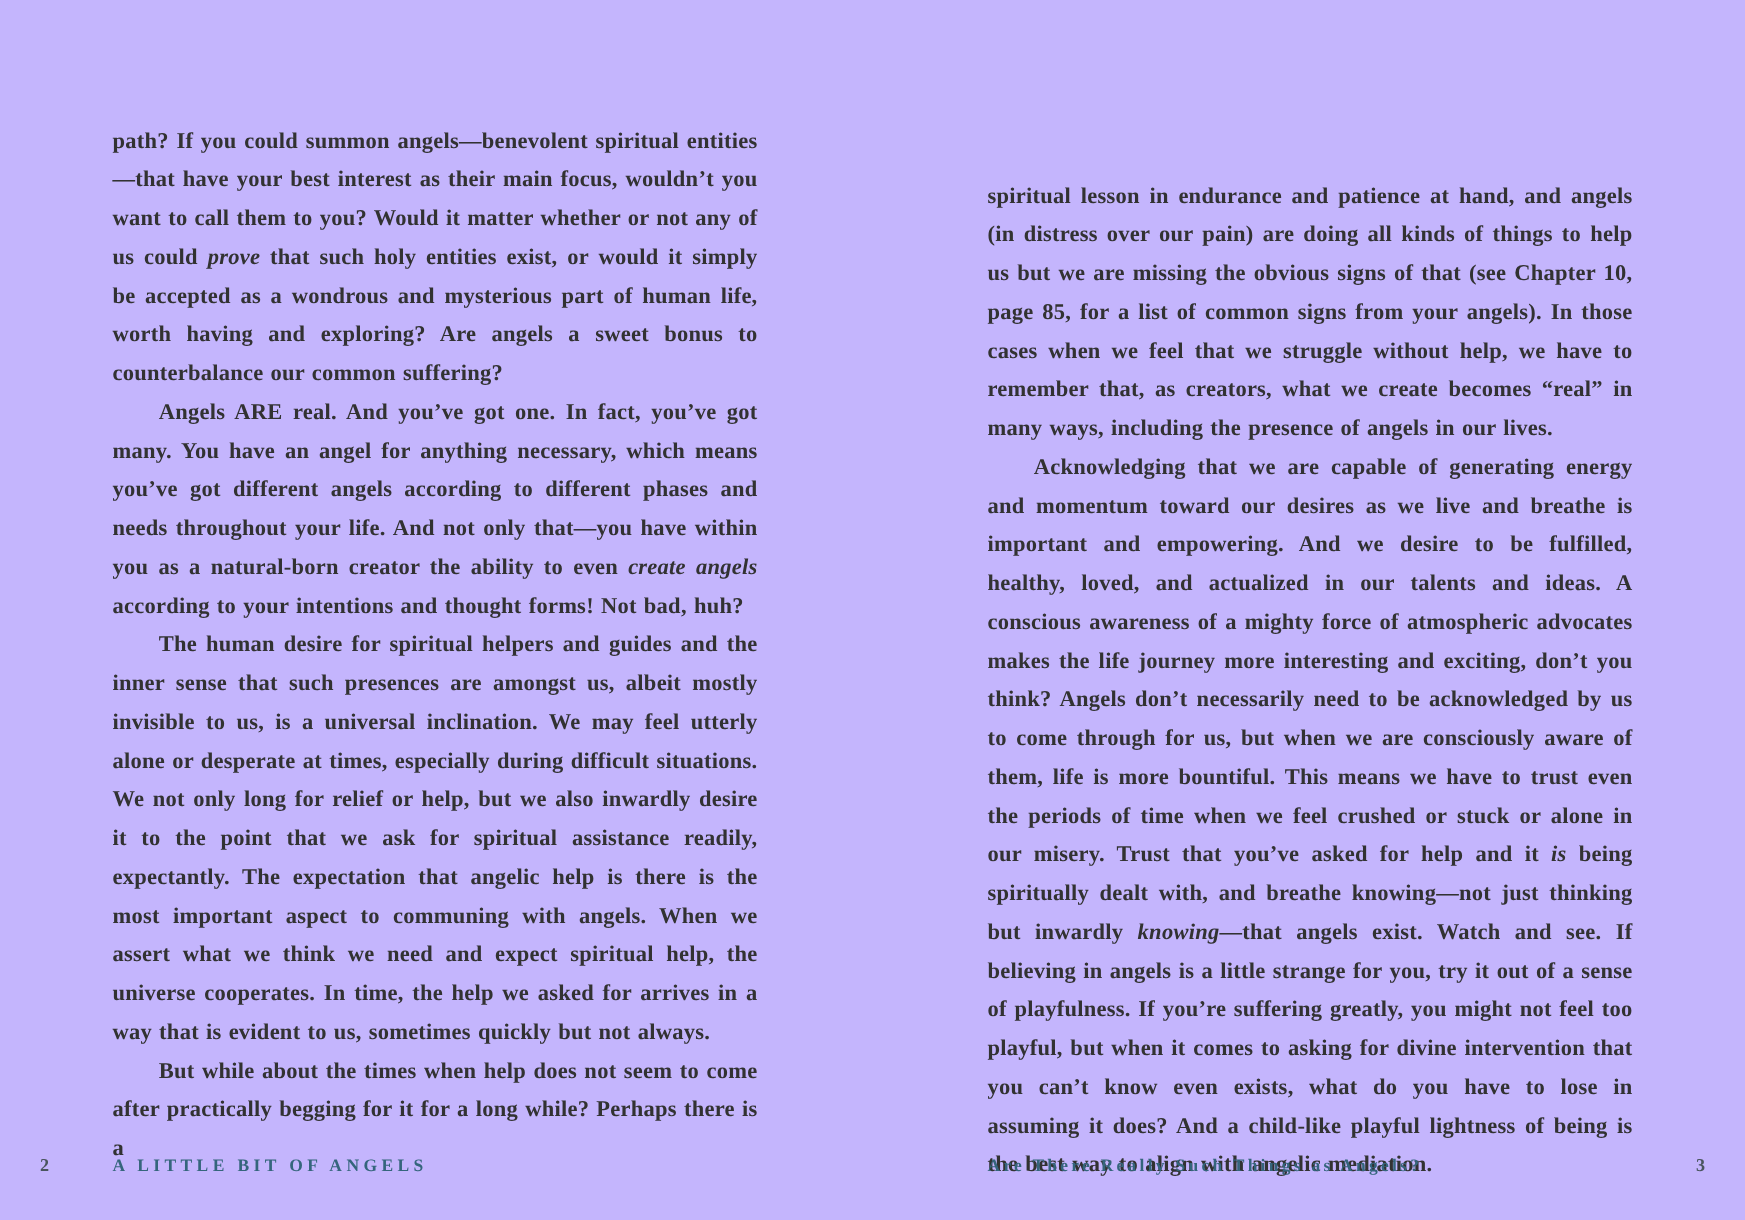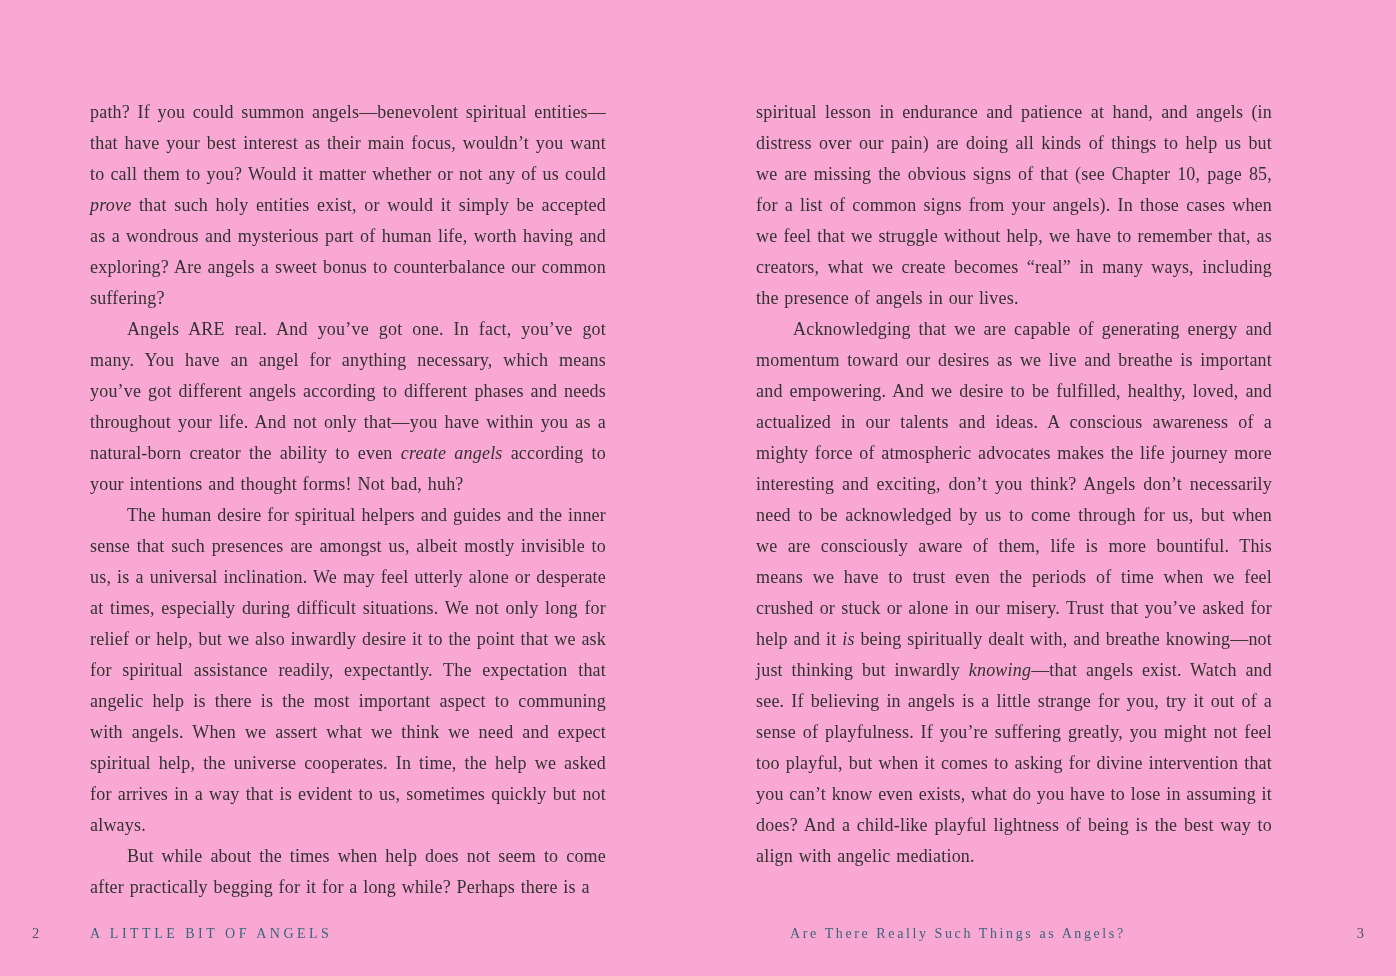--- a/index.html
+++ b/index.html
@@ -4,31 +4,32 @@
 <style>
   html, body {
     margin: 0;
     padding: 0;
     background: #ffffff;
   }
   .spread {
     position: relative;
     width: 1396px;
     height: 976px;
-    background: #f9a8d4;
+    background: #c4b5fd;
     overflow: hidden;
     font-family: "Liberation Serif", "DejaVu Serif", serif;
+    font-weight: bold;
   }
   .page-text {
     position: absolute;
     top: 97px;
     width: 516px;
   }
   .page-text.left-col  { left: 90px; }
-  .page-text.right-col { left: 756px; }
+  .page-text.right-col { left: 790px; margin-top: 44px; }
   .page-text p {
     margin: 0;
     text-align: justify;
     font-size: 18px;
     line-height: 31px;
     color: #323232;
     letter-spacing: 0.2px;
     word-spacing: 1px;
   }
   .page-text p.indent { text-indent: 37px; }

